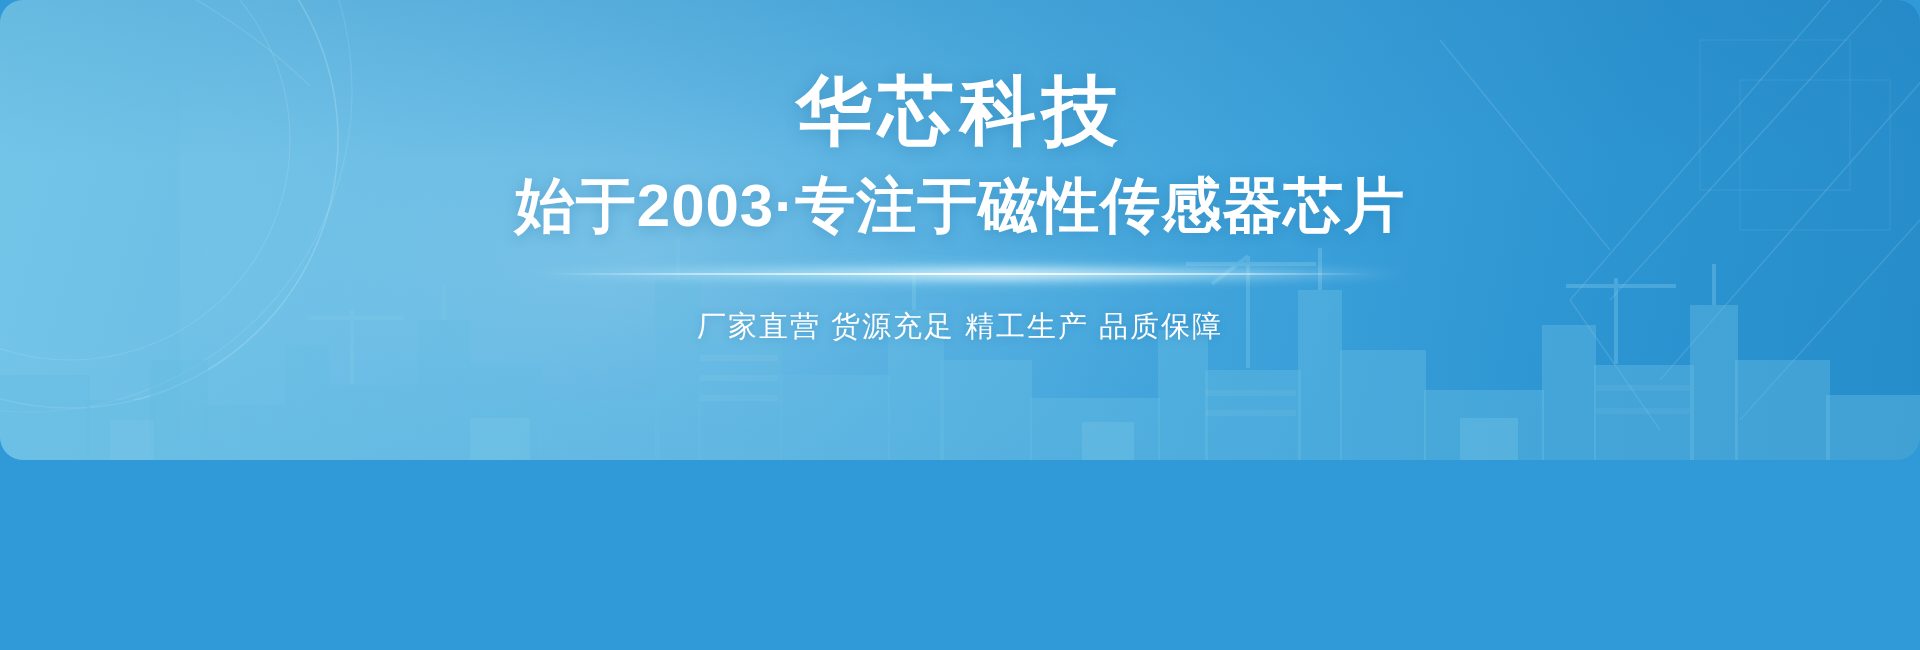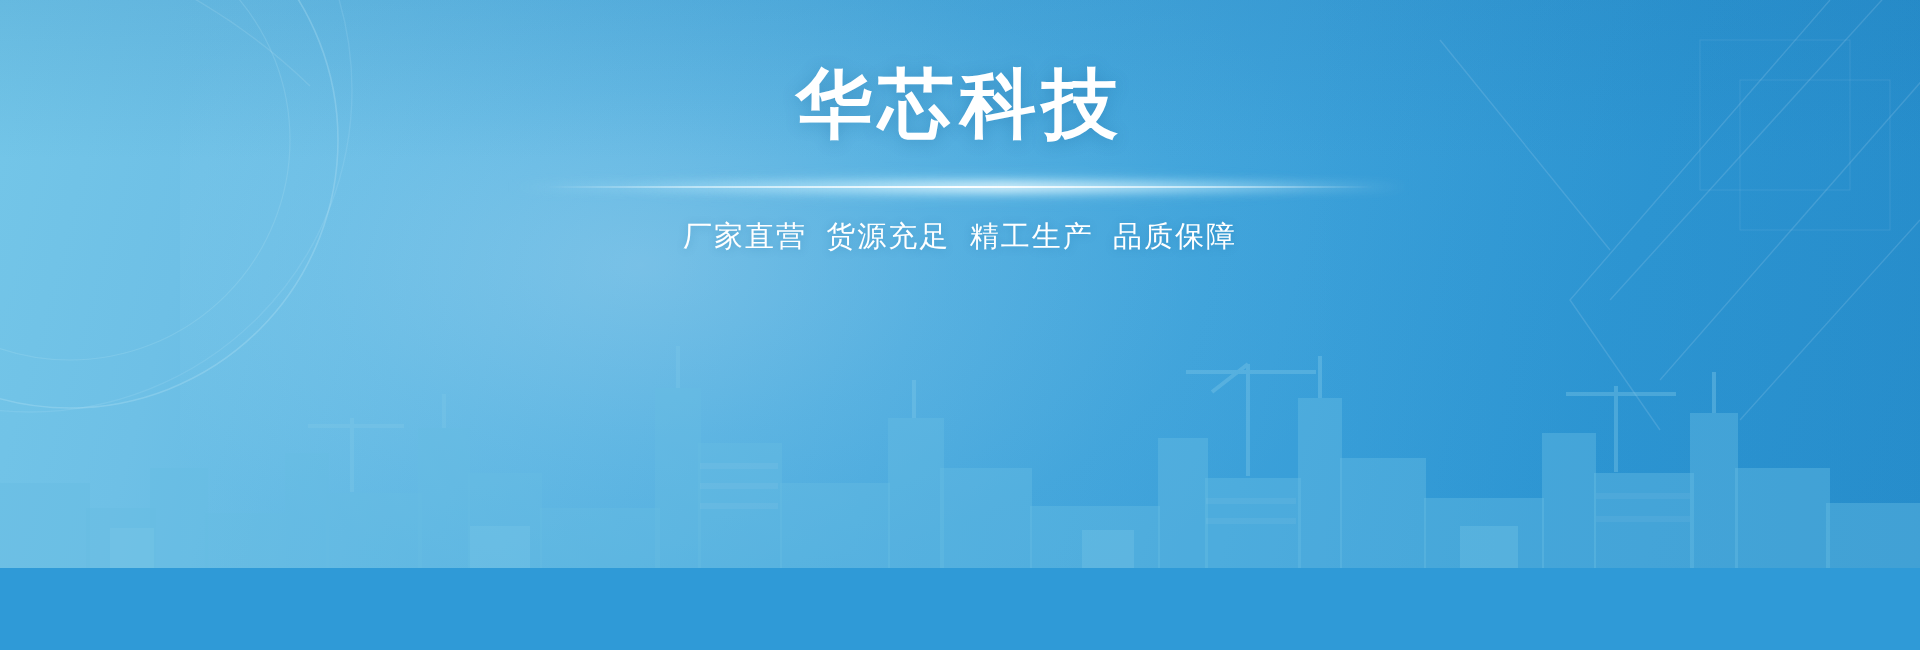--- a/index.html
+++ b/index.html
@@ -4,33 +4,34 @@
 <style>
   html, body {
     margin: 0;
     padding: 0;
     background: #2f9ad7;
   }
 
   .banner {
     position: relative;
     width: 1920px;
-    height: 568px;
+    height: 460px;
     overflow: hidden;
-    font-family: Liberation Mono, monospace;
+    font-family: Liberation Sans, sans-serif;
     
     background:
       linear-gradient(105deg,
         #74c6e8 0%,
         #6ec0e6 12%,
         #5cb5e2 28%,
         #49a9dd 48%,
         #3ba0d9 66%,
         #2f99d6 82%,
         #2b95d4 100%);
+    border-radius: 23px;
   }
 
   
   .bloom {
     position: absolute;
     left: 180px;
     top: -120px;
     width: 1150px;
     height: 700px;
     background: radial-gradient(ellipse at 40% 55%,
@@ -254,20 +255,21 @@
       <rect x="1206" y="250" width="90" height="6"></rect>
       <rect x="1596" y="225" width="94" height="6"></rect>
       <rect x="1596" y="248" width="94" height="6"></rect>
     </g>
   </svg>
 
   <div class="content">
 
     <div class="title">华芯科技</div>
 
+    <div class="subtitle">始于2003·专注于磁性传感器芯片</div>
 
     <div class="divider">
       <div class="beam-halo"></div>
       <div class="beam-wide"></div>
       <div class="beam-core"></div>
     </div>
 
     <div class="tagline-1">厂家直营 货源充足 精工生产 品质保障</div>
 
 

